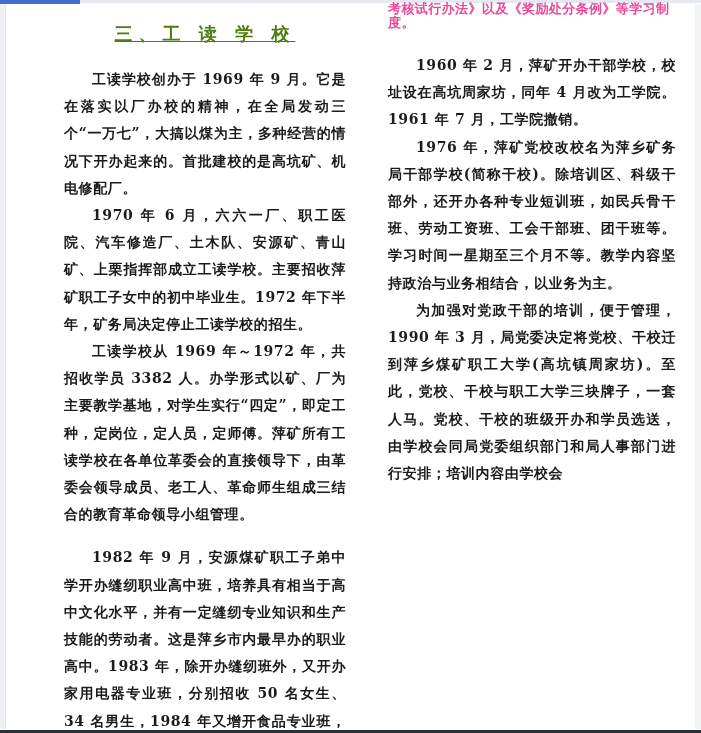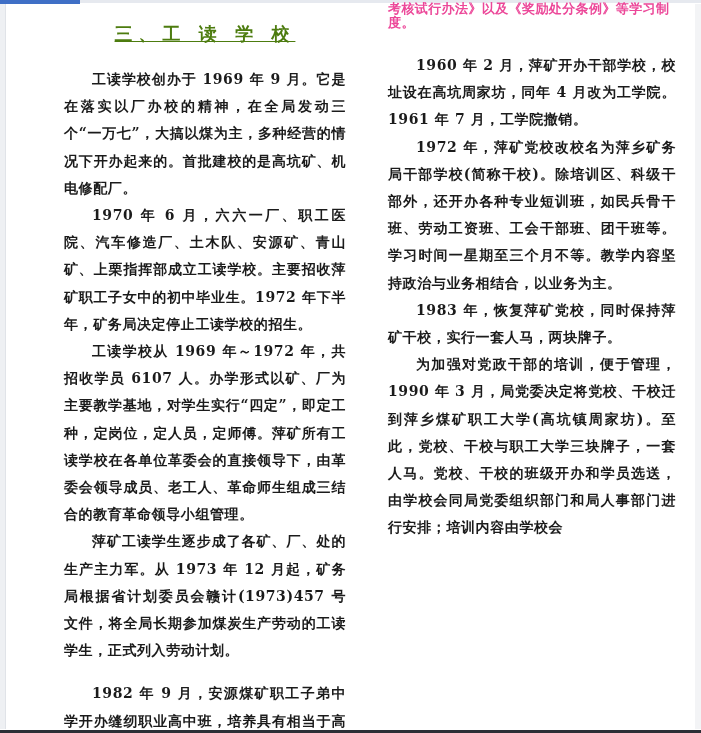--- a/index.html
+++ b/index.html
@@ -37,30 +37,28 @@
 <div class="left-gutter"></div>
 <div class="right-shade"></div>
 <div class="bottom-line"></div>
 
 <div class="col col-left">
   <div style="height:8px"></div>
   <h2 class="heading">三、工 读 学 校</h2>
   <div style="height:6px"></div>
   <p class="para">工读学校创办于 1969 年 9 月。它是在落实以厂办校的精神，在全局发动三个“一万七”，大搞以煤为主，多种经营的情况下开办起来的。首批建校的是高坑矿、机电修配厂。</p>
   <p class="para">1970 年 6 月，六六一厂、职工医院、汽车修造厂、土木队、安源矿、青山矿、上栗指挥部成立工读学校。主要招收萍矿职工子女中的初中毕业生。1972 年下半年，矿务局决定停止工读学校的招生。</p>
-  <p class="para">工读学校从 1969 年～1972 年，共招收学员 6107 人。办学形式以矿、厂为主要教学基地，对学生实行“四定”，即定工种，定岗位，定人员，定师傅。萍矿所有工读学校在各单位革委会的直接领导下，由革委会领导成员、老工人、革命师生组成三结合的教育革命领导小组管理。</p>
-  <p class="para">萍矿工读学生逐步成了各矿、厂、处的生产主力军。从 1973 年 12 月起，矿务局根据省计划委员会赣计(1973)457 号文件，将全局长期参加煤炭生产劳动的工读学生，正式列入劳动计划。</p>
+  <p class="para">工读学校从 1969 年～1972 年，共招收学员 3382 人。办学形式以矿、厂为主要教学基地，对学生实行“四定”，即定工种，定岗位，定人员，定师傅。萍矿所有工读学校在各单位革委会的直接领导下，由革委会领导成员、老工人、革命师生组成三结合的教育革命领导小组管理。</p>
   <div style="height:8px"></div>
   <div style="height:8px"></div>
   <p class="para">1982 年 9 月，安源煤矿职工子弟中学开办缝纫职业高中班，培养具有相当于高中文化水平，并有一定缝纫专业知识和生产技能的劳动者。这是萍乡市内最早办的职业高中。1983 年，除开办缝纫班外，又开办家用电器专业班，分别招收 50 名女生、34 名男生，1984 年又增开食品专业班，招收学生 36 名。</p>
 
 </div>
 
 <div class="col col-right">
   <p class="line-top" style="margin-top:2px">考核试行办法》以及《奖励处分条例》等学习制度。</p>
   <div style="height:6px"></div>
   <div style="height:10px"></div>
   <div style="height:6px"></div>
   <p class="para">1960 年 2 月，萍矿开办干部学校，校址设在高坑周家坊，同年 4 月改为工学院。1961 年 7 月，工学院撤销。</p>
-  <p class="para">1972 年，萍矿党校改校名为萍乡矿务局干部学校(简称干校)。除培训区、科级干部外，还开办各种专业短训班，如民兵骨干班、劳动工资班、工会干部班、团干班等。学习时间一星期至三个月不等。教学内容坚持政治与业务相结合，以业务为主。</p>
-  <p class="para">1983 年，恢复萍矿党校，同时保持萍矿干校，实行一套人马，两块牌子。</p>
+  <p class="para">1976 年，萍矿党校改校名为萍乡矿务局干部学校(简称干校)。除培训区、科级干部外，还开办各种专业短训班，如民兵骨干班、劳动工资班、工会干部班、团干班等。学习时间一星期至三个月不等。教学内容坚持政治与业务相结合，以业务为主。</p>
   <p class="para">为加强对党政干部的培训，便于管理，1990 年 3 月，局党委决定将党校、干校迁到萍乡煤矿职工大学(高坑镇周家坊)。至此，党校、干校与职工大学三块牌子，一套人马。党校、干校的班级开办和学员选送，由学校会同局党委组织部门和局人事部门进行安排；培训内容由学校会</p>
 </div>
 
 </body></html>

